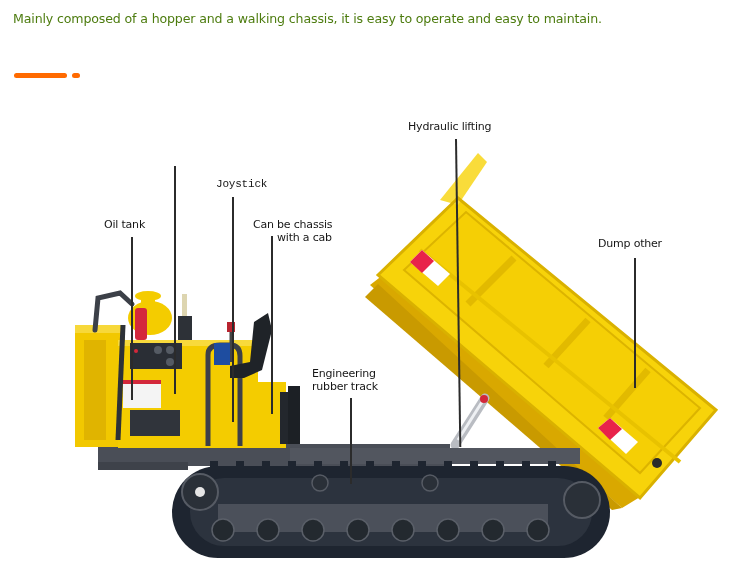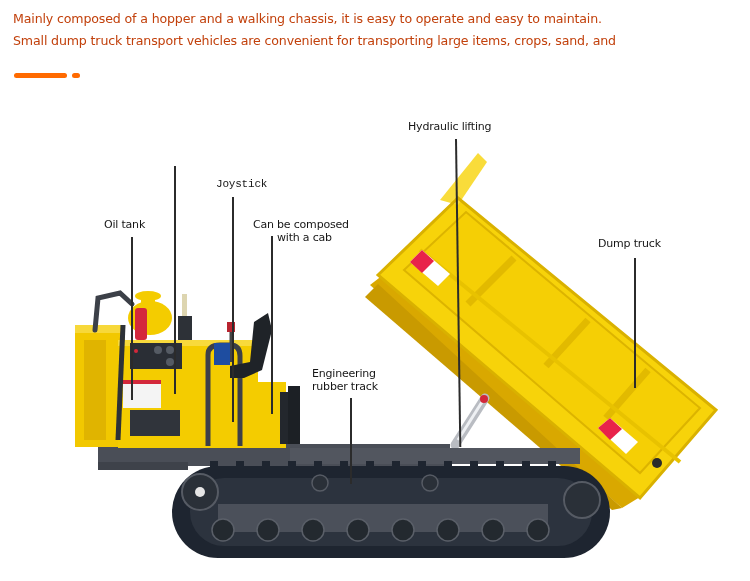--- a/index.html
+++ b/index.html
@@ -1,41 +1,40 @@
 <!DOCTYPE html>
 <html><head>
 <meta charset="utf-8">
 <style>
   * { box-sizing: border-box; margin: 0; padding: 0; }
   html, body { width: 750px; height: 581px; background: #ffffff; overflow: hidden; }
   body { position: relative; font-family: "DejaVu Sans", sans-serif; color: #1a1a1a; }
 
   .intro {
     position: absolute; left: 13px; top: 8px; width: 730px;
-    font-size: 12.6px; line-height: 21.5px; color: #c2410c; letter-spacing: -0.15px;
+    font-size: 12.6px; line-height: 21.5px; color: #4d7c0f; letter-spacing: -0.15px;
   }
   .accent { position: absolute; top: 73px; height: 5px; border-radius: 3px; }
   .accent.bar { left: 14px; width: 53px; }
   .accent.dot { left: 72px; width: 8px; }
 
   .stage { position: absolute; left: 0; top: 100px; width: 750px; height: 481px; }
   .stage svg { position: absolute; left: 0; top: 0; }
 
   .callout {
     position: absolute; font-size: 11px; line-height: 13px; color: #161616;
     letter-spacing: -0.2px; white-space: nowrap;
   }
   .leader { position: absolute; width: 2px; background: #2b2b2b; }
 </style>
 </head>
 <body>
 
 <div class="intro">
   <div>Mainly composed of a hopper and a walking chassis, it is easy to operate and easy to maintain.</div>
-  <div>Small dump truck transport vehicles are convenient for transporting large items, crops, sand, and</div>
 </div>
 <div class="accent bar" style="background: rgb(255, 106, 0);"></div>
 <div class="accent dot" style="background: rgb(255, 106, 0);"></div>
 
 <div class="stage">
   <svg width="750" height="481" viewBox="0 100 750 481">
 
     <g>
 
       <polygon points="370,285 392,268 640,497 622,508" fill="#d9a800"></polygon>
@@ -170,32 +169,32 @@
   <div class="leader" style="left: 131px; top: 137px; height: 163px; background: rgb(43, 43, 43);"></div>
 
   <div class="leader" style="left: 174px; top: 66px; height: 228px; background: rgb(43, 43, 43);"></div>
 
   <div class="callout" style="left:216px; top:78px;font-family:Liberation Mono, monospace;">
     <div>Joystick</div>
   </div>
   <div class="leader" style="left: 232px; top: 97px; height: 225px; background: rgb(43, 43, 43);"></div>
 
   <div class="callout" style="left:253px; top:118px;">
-    <div>Can be composed</div>
+    <div>Can be chassis</div>
     <div style="padding-left:24px;">with a cab</div>
   </div>
   <div class="leader" style="left: 271px; top: 136px; height: 178px; background: rgb(43, 43, 43);"></div>
 
   <div class="callout" style="left:408px; top:20px;">
     <div>Hydraulic lifting</div>
   </div>
   <div class="leader" style="left: 455px; top: 39px; height: 308px; transform: rotate(-0.8deg); transform-origin: center top; background: rgb(43, 43, 43);"></div>
 
   <div class="callout" style="left:598px; top:137px;">
-    <div>Dump truck</div>
+    <div>Dump other</div>
   </div>
   <div class="leader" style="left: 634px; top: 158px; height: 130px; background: rgb(43, 43, 43);"></div>
 
   <div class="callout" style="left:312px; top:267px;">
     <div>Engineering</div>
     <div>rubber track</div>
   </div>
   <div class="leader" style="left: 350px; top: 298px; height: 86px; background: rgb(43, 43, 43);"></div>
 </div>
 

